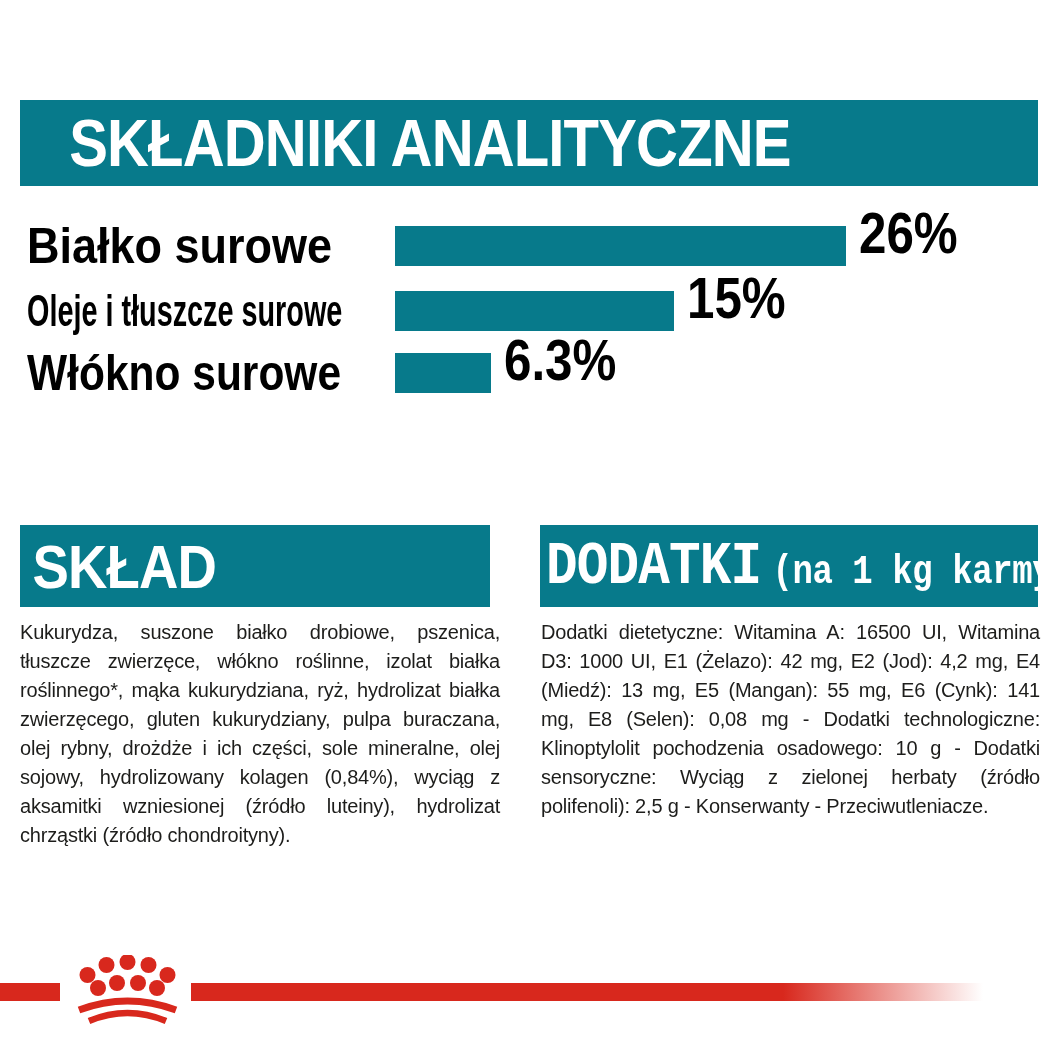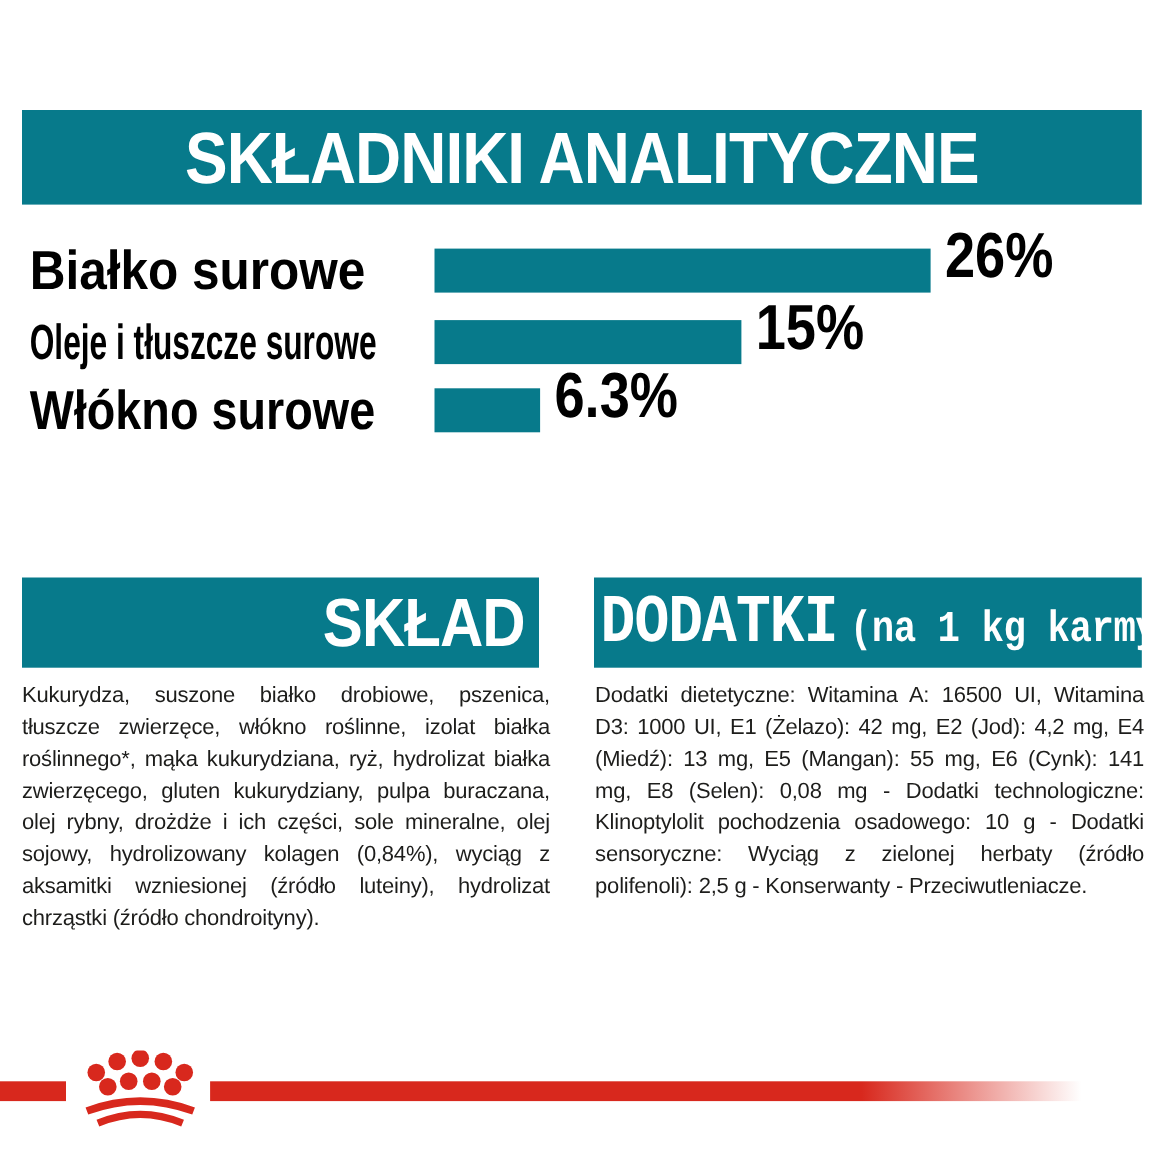--- a/index.html
+++ b/index.html
@@ -17,26 +17,26 @@
     font-family:"Liberation Sans", sans-serif;
   }
 
   
   .banner{
     position:absolute;
     background:var(--teal);
     display:flex;align-items:center;
     color:#fff;font-weight:bold;
   }
-  .main-banner{left:20px;top:100px;width:1018px;height:86px;justify-content:center;}
+  .main-banner{left:20px;top:100px;width:1018px;height:86px;justify-content:flex-start;}
   .main-banner .banner-text{
     font-size:66px;letter-spacing:-1px;white-space:nowrap;
     transform:scaleX(0.88);
   }
-  .sklad-banner{left:20px;top:525px;width:470px;height:82px;justify-content:flex-end;}
+  .sklad-banner{left:20px;top:525px;width:470px;height:82px;justify-content:flex-start;}
   .sklad-banner .banner-text{
     font-size:62px;letter-spacing:-1px;white-space:nowrap;
     transform:scaleX(0.88);
   }
   .dodatki-banner{left:540px;top:525px;width:498px;height:82px;justify-content:flex-start;font-family:Liberation Mono, monospace;}
   .dodatki-title-wrap{
     display:flex;align-items:baseline;gap:13px;
     padding-left:7px;white-space:nowrap;
     transform:scaleX(0.85);transform-origin:left center;
   }

